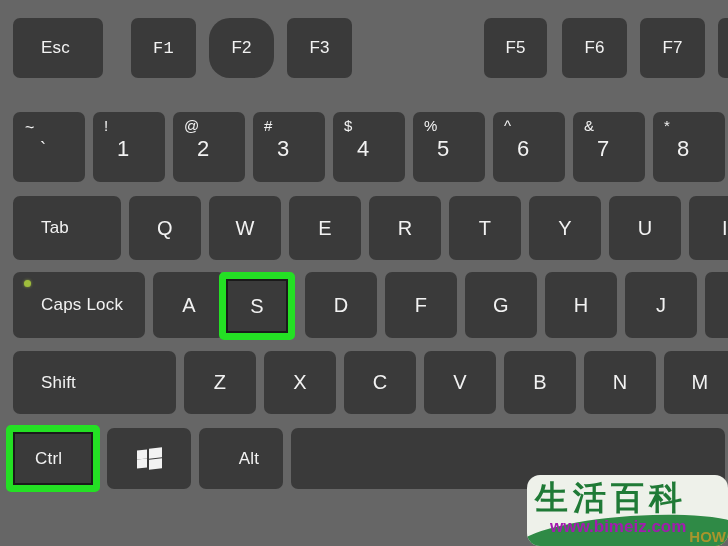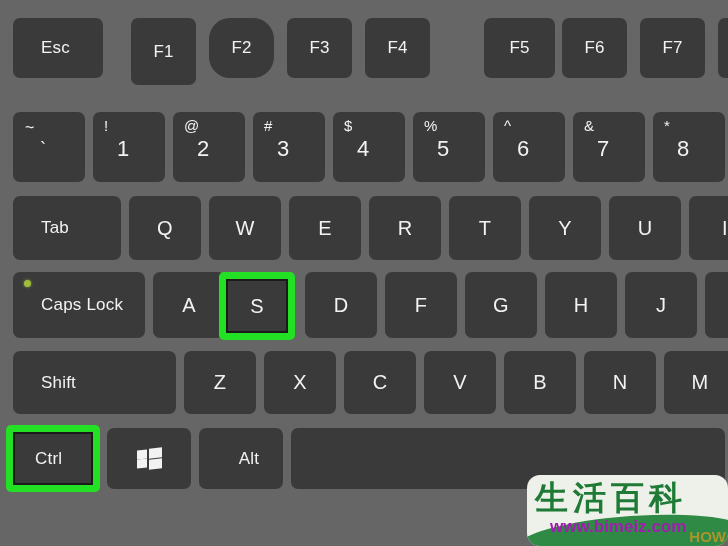--- a/index.html
+++ b/index.html
@@ -170,33 +170,30 @@
 </head>
 <body>
 
 <div id="screen">
 
   <div id="keyboard">
 
     <div class="key legend-word fn" style="left:13px;  top:18px; width:90px;  height:60px;">
       <span>Esc</span>
     </div>
-    <div class="key fn" style="left:131px; top:18px; width:65px; height:67px;">
+    <div class="key fn" style="left:131px; top:18px; width:65px; height:60px;font-family:Liberation Mono, monospace;">
       <span>F1</span>
     </div>
     <div class="key fn" style="left:209px; top:18px; width:65px; height:60px;border-radius:21px;">
       <span>F2</span>
     </div>
     <div class="key fn" style="left:287px; top:18px; width:65px; height:60px;">
       <span>F3</span>
     </div>
-    <div class="key fn" style="left:365px; top:18px; width:65px; height:60px;">
-      <span>F4</span>
-    </div>
-    <div class="key fn" style="left:484px; top:18px; width:71px; height:60px;">
+    <div class="key fn" style="left:484px; top:18px; width:63px; height:60px;">
       <span>F5</span>
     </div>
     <div class="key fn" style="left:562px; top:18px; width:65px; height:60px;">
       <span>F6</span>
     </div>
     <div class="key fn" style="left:640px; top:18px; width:65px; height:60px;">
       <span>F7</span>
     </div>
     <div class="key fn" style="left:718px; top:18px; width:65px; height:60px;">
       <span></span>

